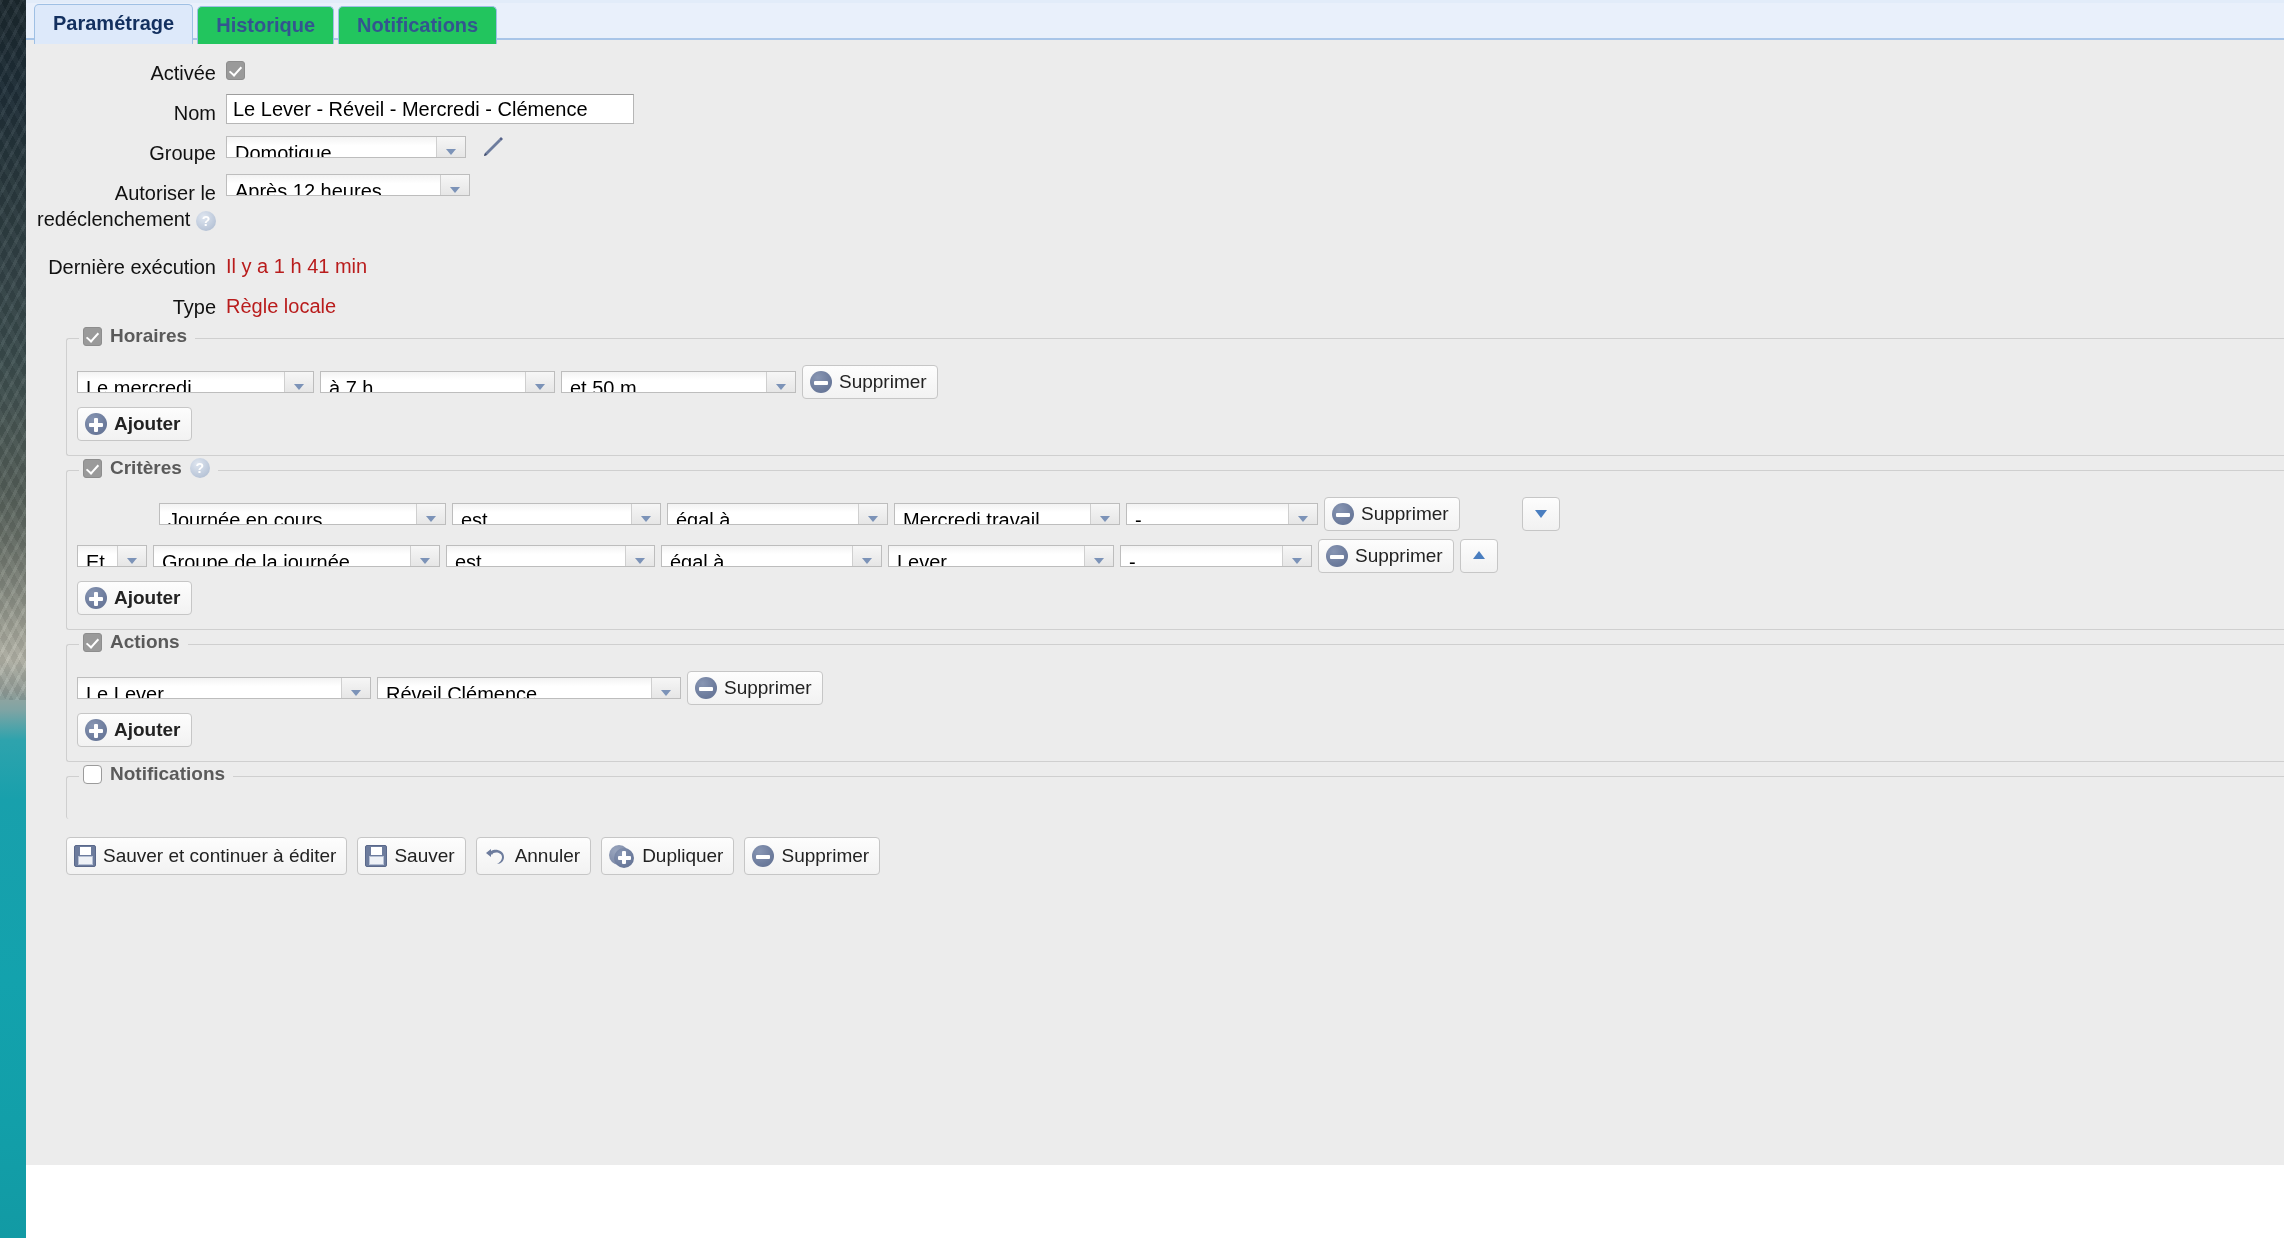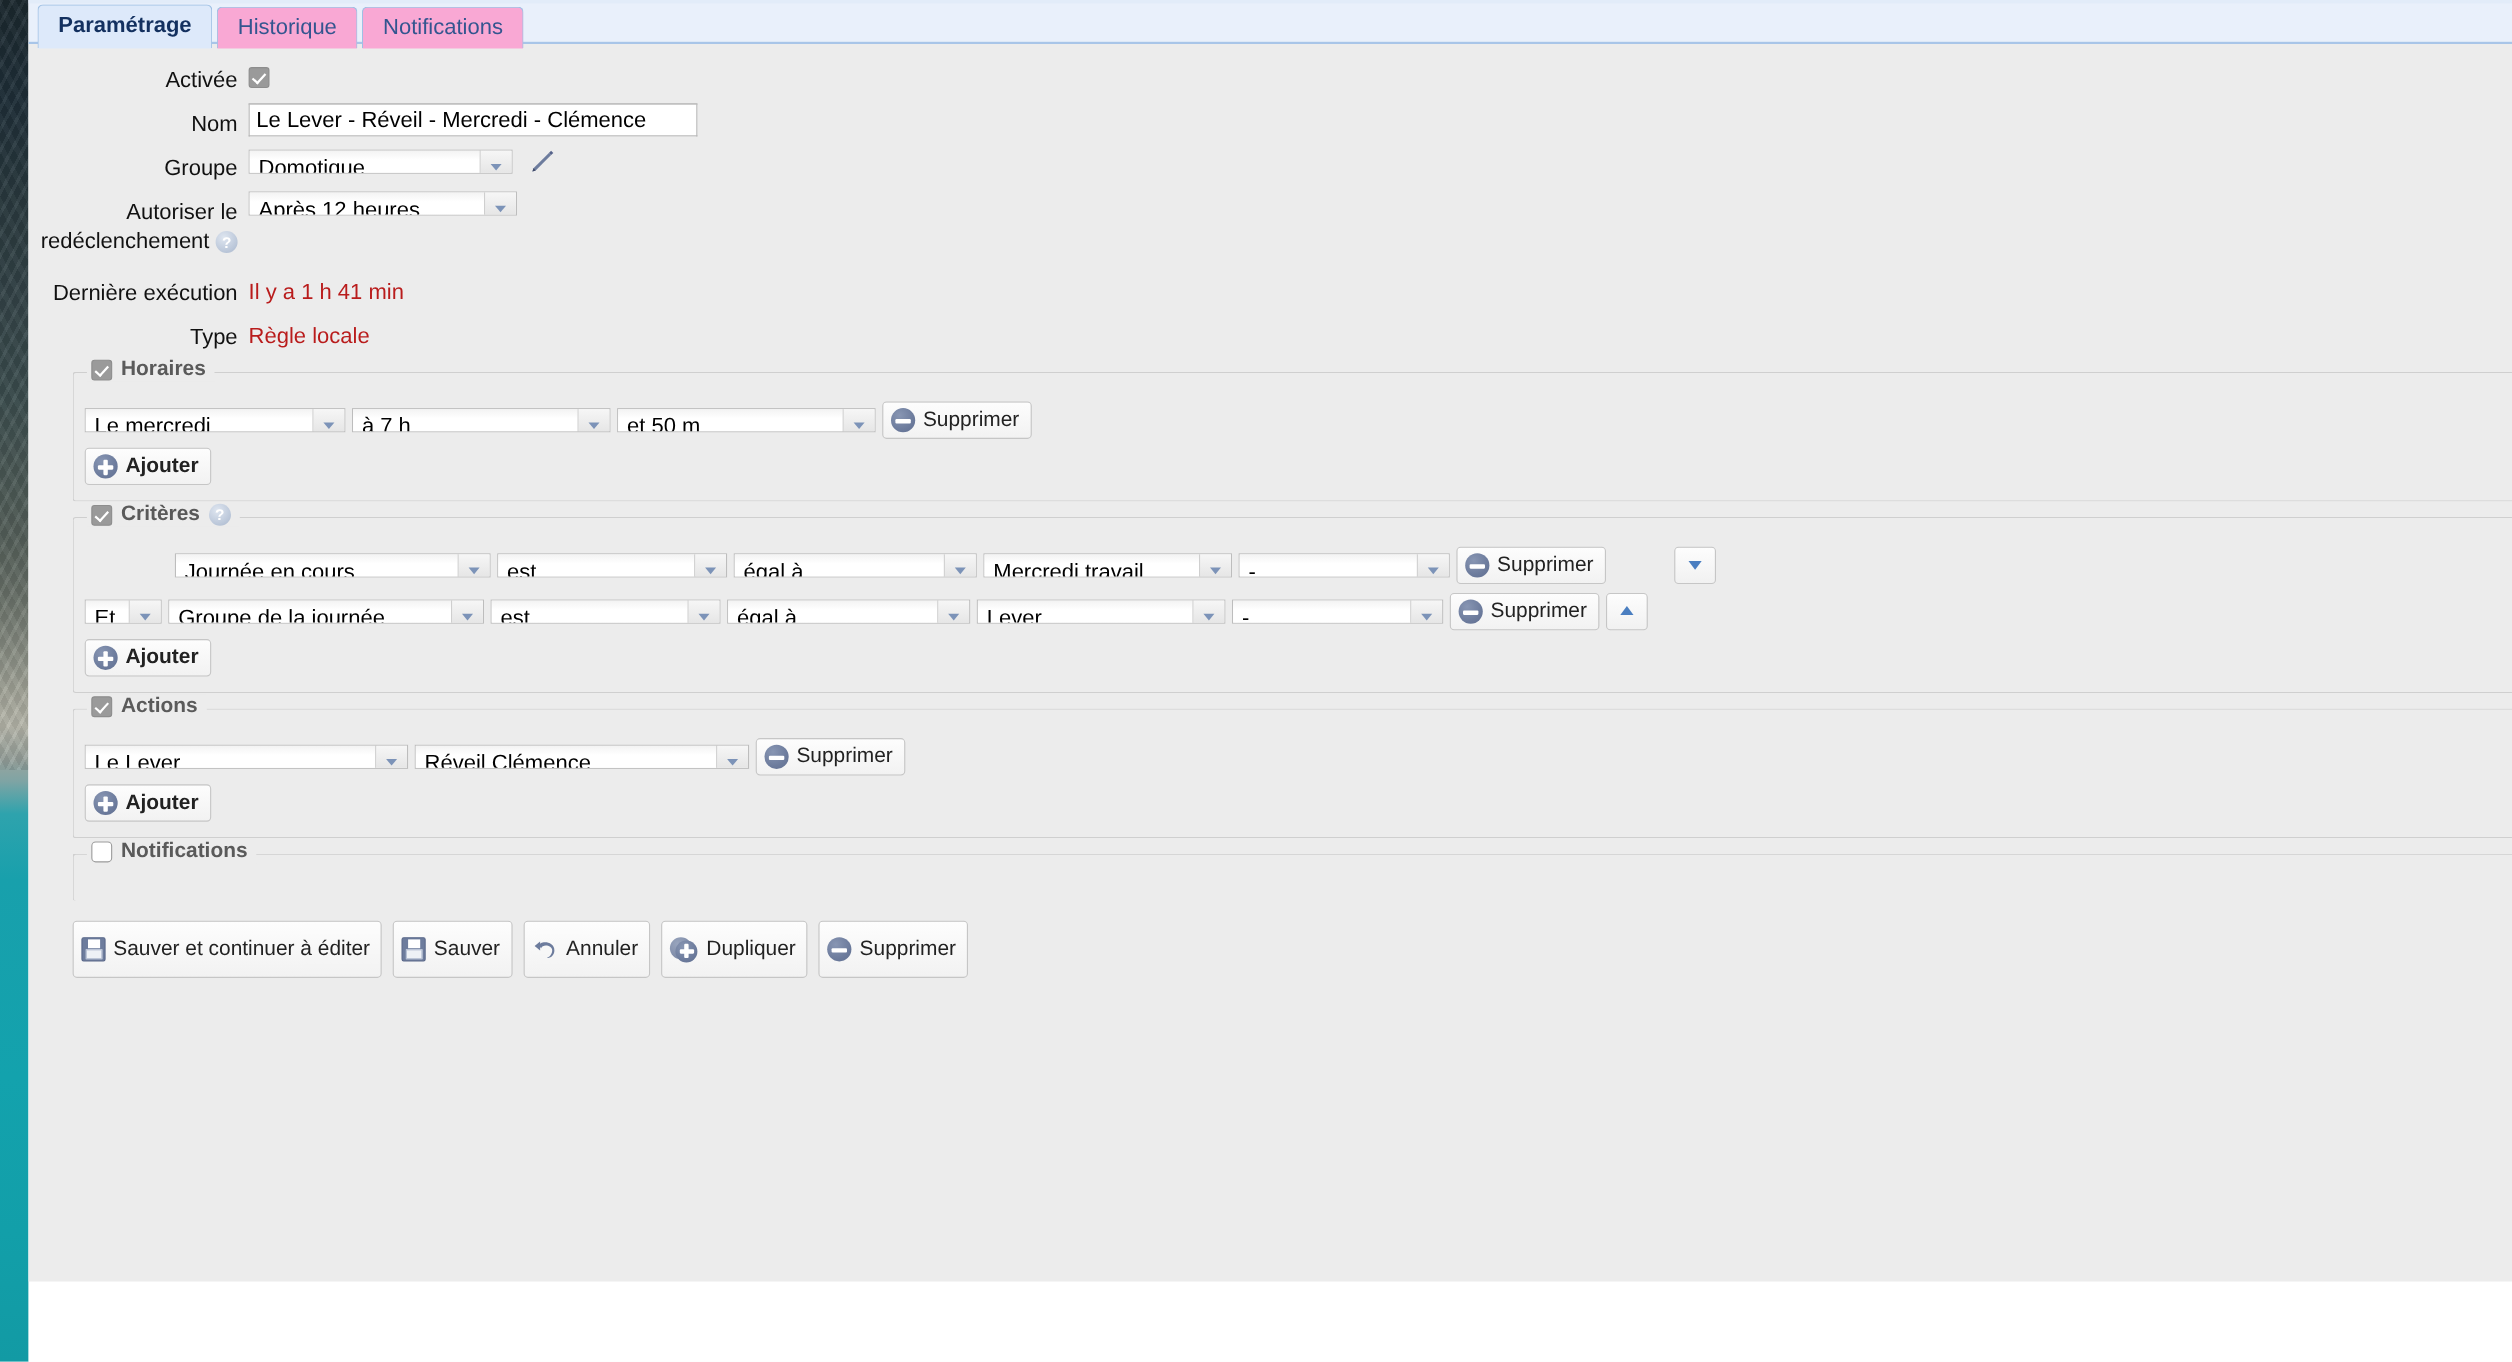--- a/index.html
+++ b/index.html
@@ -76,27 +76,28 @@
     background: #e2ecf9;
   }
   .tab {
     display: inline-block;
     position: relative;
     top: 4px;
     margin-right: 4px;
     padding: 8px 18px 9px 18px;
     font-size: 20px;
     color: #33558f;
-    background: #f9a8d4;
+    background: #22c55e;
     border: 1px solid #9fc0e4;
     border-bottom: none;
     border-radius: 5px 5px 0 0;
     line-height: 20px;
     cursor: pointer;
     vertical-align: bottom;
+    font-weight: bold;
   }
   .tab.active {
     background: #dde9fa;
     color: #13305f;
     font-weight: bold;
     border-color: #9fc0e4;
     padding-bottom: 11px;
     top: 4px;
   }
 
@@ -413,21 +414,21 @@
     border-right: 6px solid transparent;
     border-bottom: 8px solid #4a7ec0;
   }
 
   
   .toolbar {
     display: flex;
     gap: 10px;
     padding: 18px 0 0 40px;
   }
-  .toolbar .btn { height: 52px; font-size: 19px; text-align: right; }
+  .toolbar .btn { height: 38px; font-size: 19px; text-align: right; }
 
   .spacer-sm { height: 8px; }
 </style>
 </head>
 <body>
 
 <div id="wallpaper">
   <div class="ridge"></div>
 </div>
 

